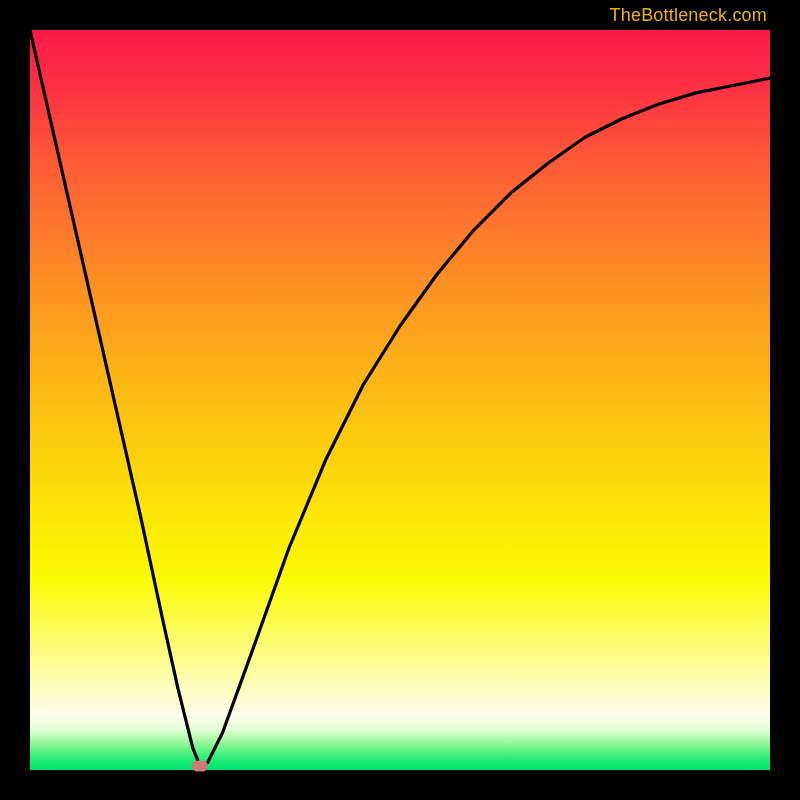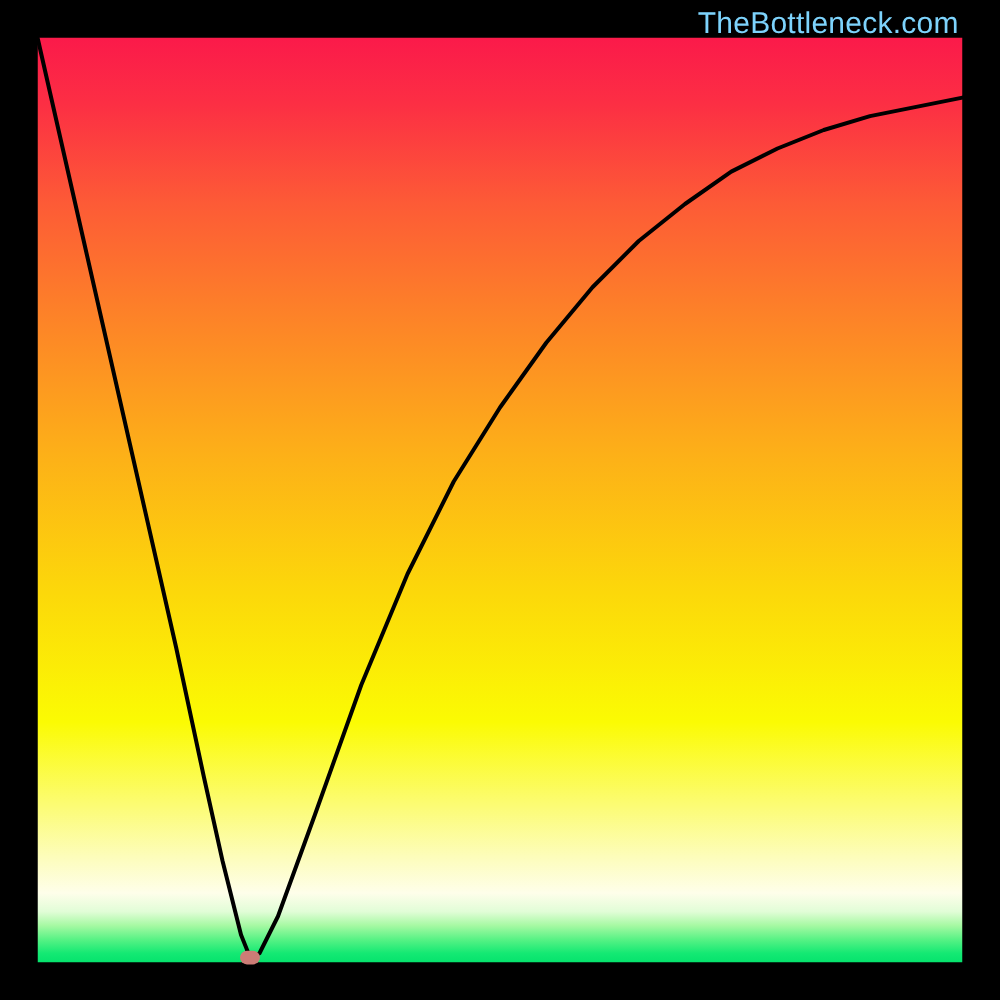--- a/index.html
+++ b/index.html
@@ -23,22 +23,22 @@
     position: absolute;
     left: 0;
     top: 0;
     width: 100%;
     height: 100%;
   }
   .watermark {
     position: absolute;
     top: 5px;
     right: 33px;
-    color: #7dd3fc;
-    font-size: 24px;
+    color: #eab308;
+    font-size: 18px;
     font-weight: 500;
     letter-spacing: 0.2px;
   }
   svg.curve {
     position: absolute;
     left: 0;
     top: 0;
     width: 100%;
     height: 100%;
     overflow: visible;

